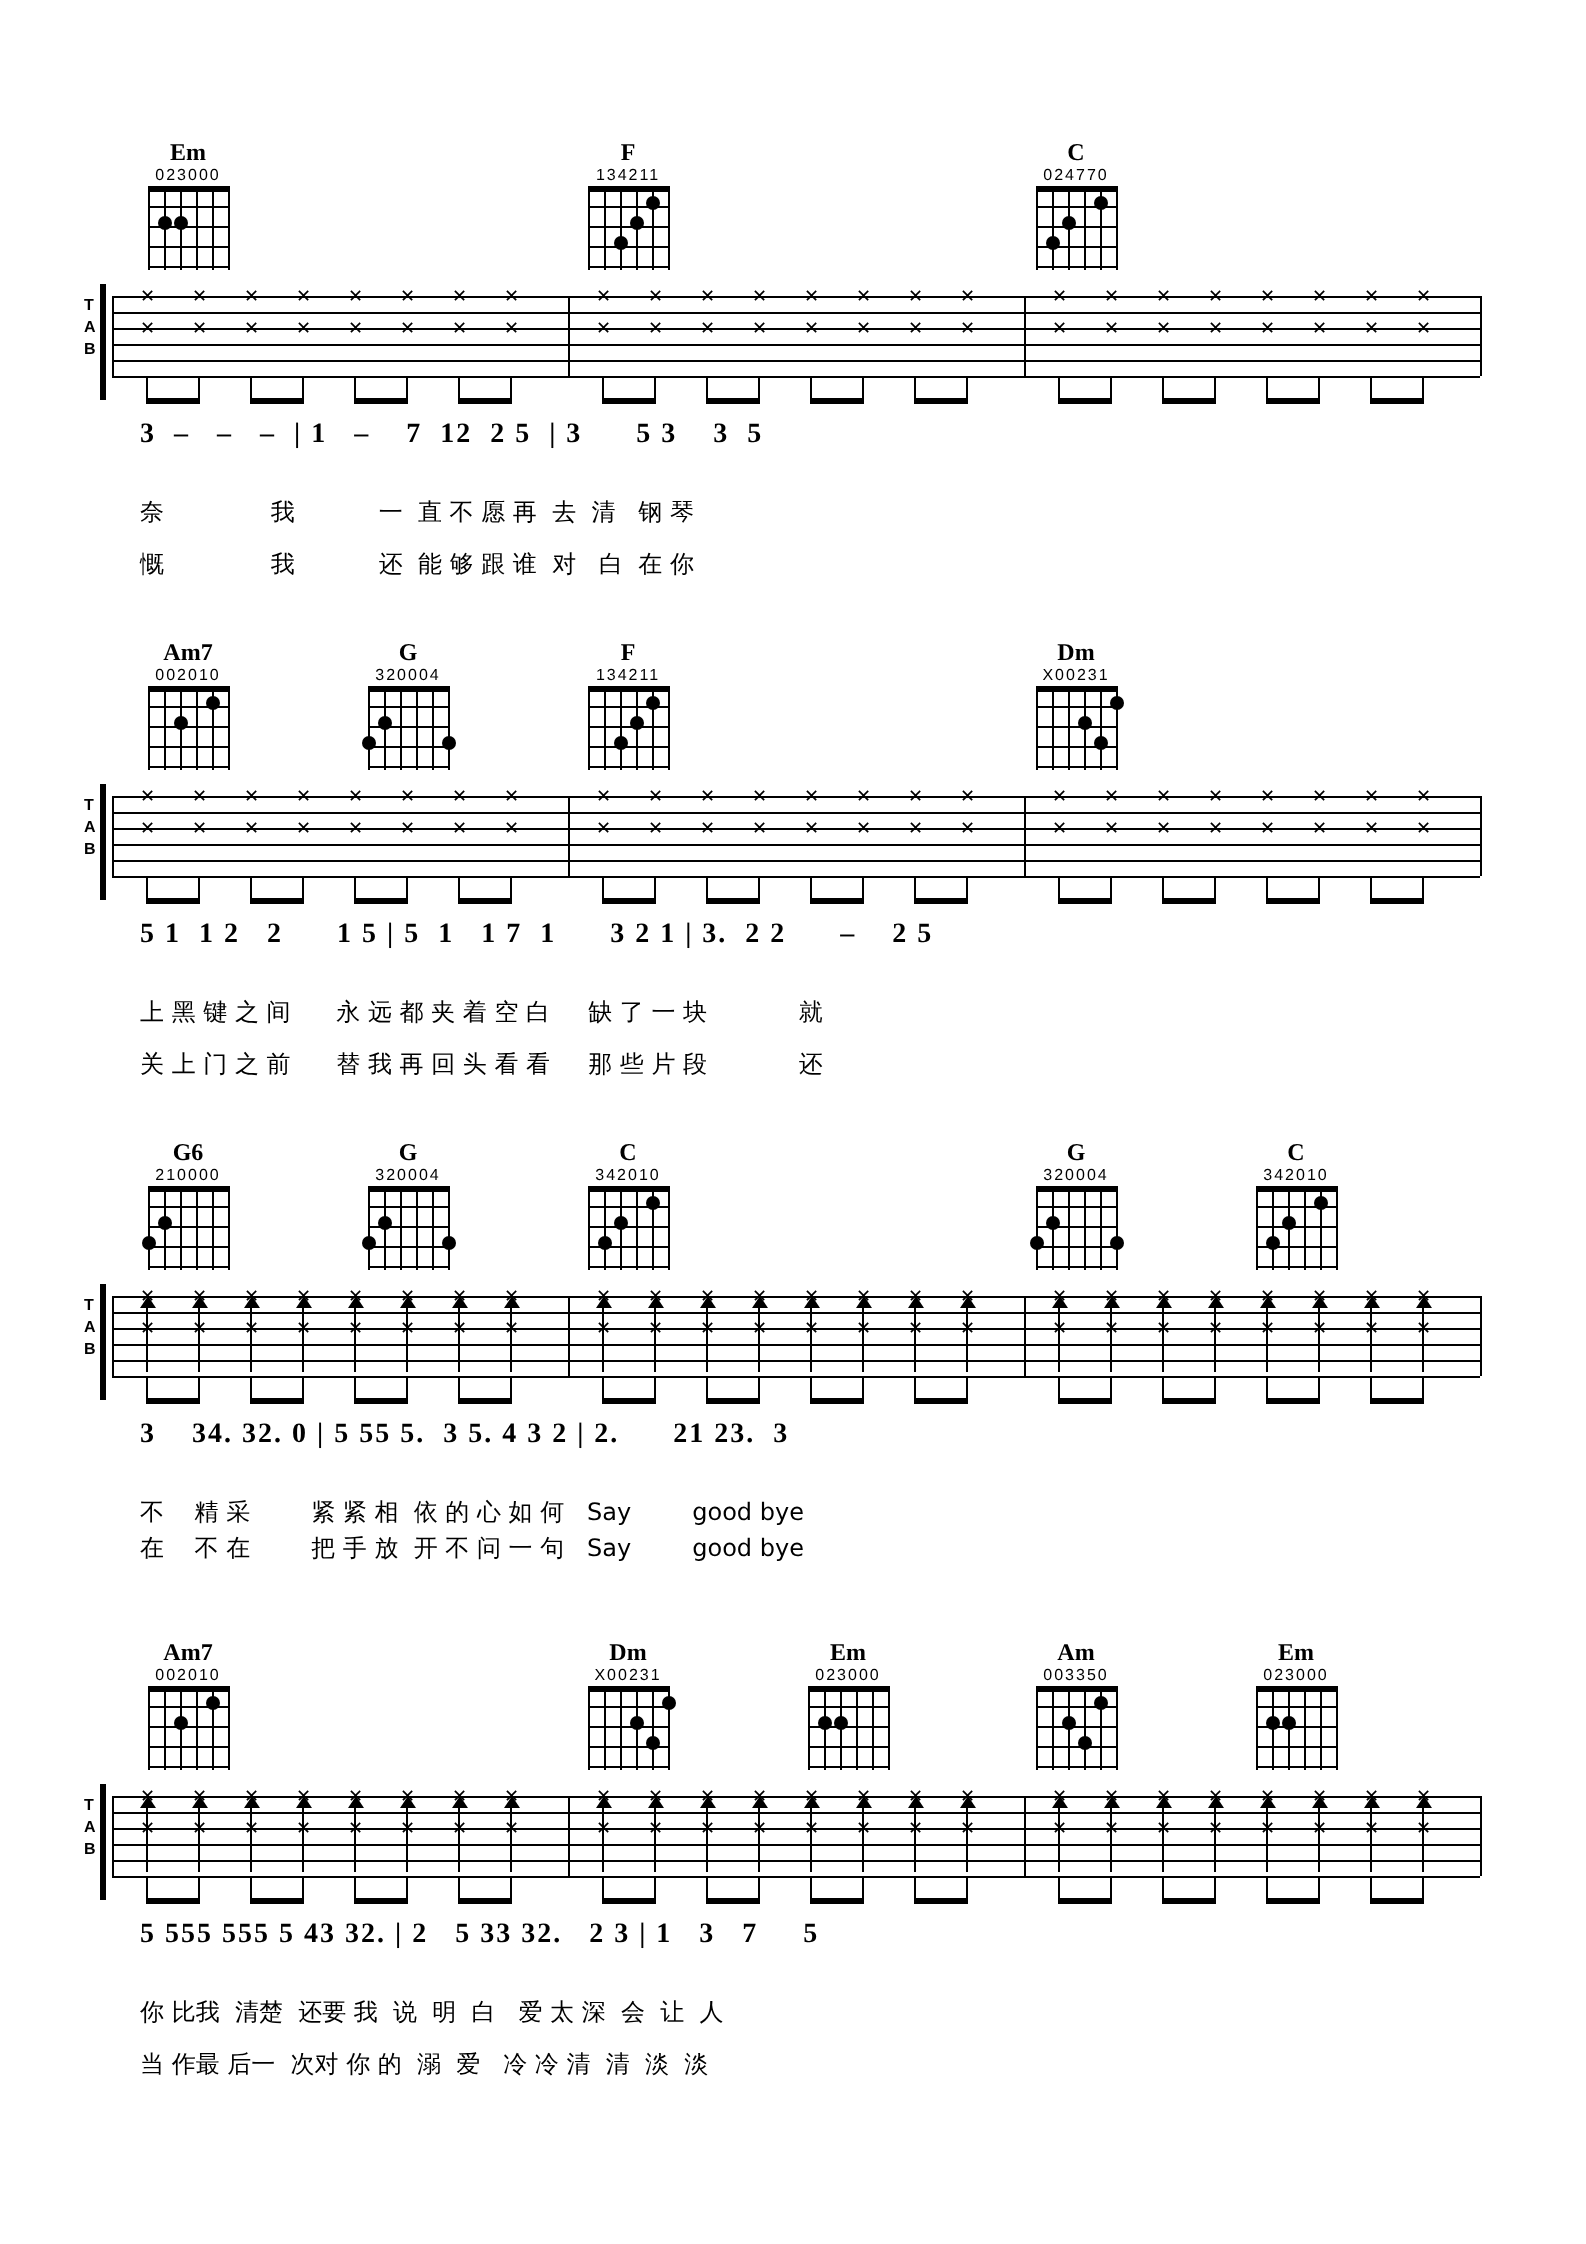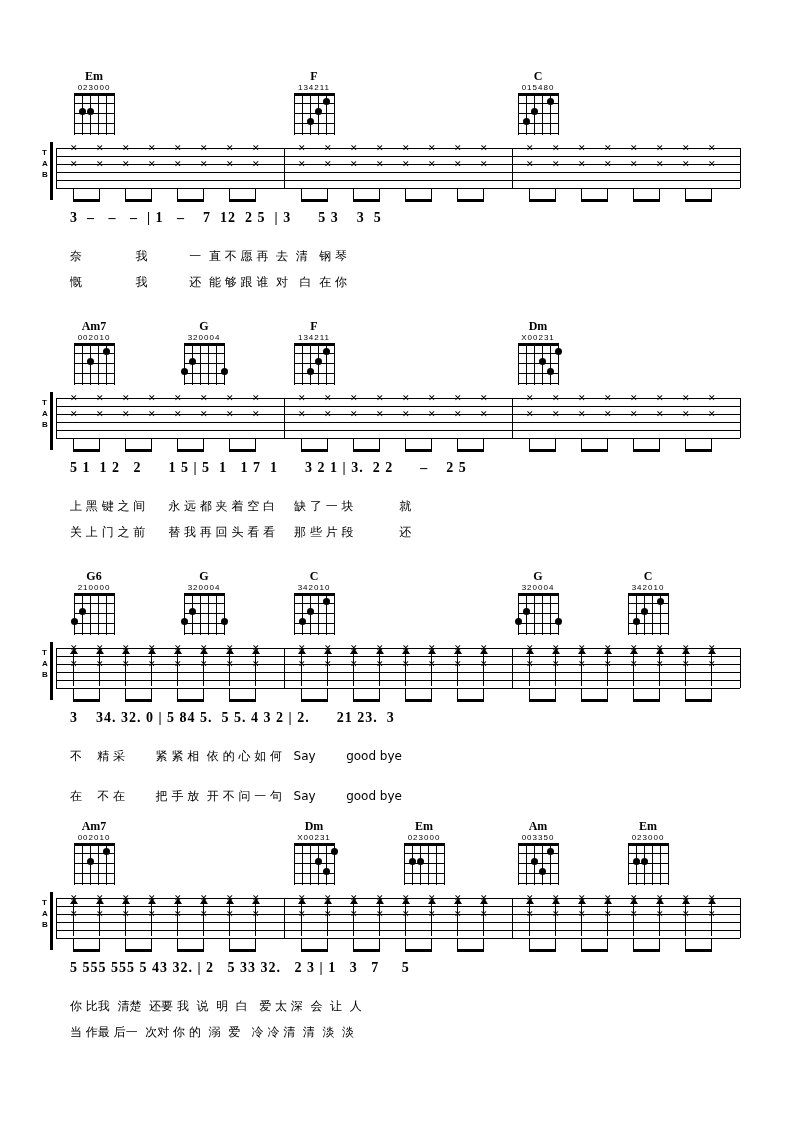--- a/index.html
+++ b/index.html
@@ -79,21 +79,21 @@
             <div class="hline" style="top:20px;"></div>
             <div class="hline" style="top:30px;"></div>
             <div class="hline" style="top:40px;"></div>
             <div class="dot" style="left:13px;top:25px;"></div>
             <div class="dot" style="left:21px;top:15px;"></div>
             <div class="dot" style="left:29px;top:5px;"></div>
           </div>
         </div>
         <div class="chord" style="left:512px;top:0px;">
           <div class="cname">C</div>
-          <div class="cfing">015480</div>
+          <div class="cfing">024770</div>
           <div class="grid">
             <div class="nut"></div>
             <div class="vline" style="left:0px;"></div>
             <div class="vline" style="left:8px;"></div>
             <div class="vline" style="left:16px;"></div>
             <div class="vline" style="left:24px;"></div>
             <div class="vline" style="left:32px;"></div>
             <div class="vline" style="left:40px;"></div>
             <div class="hline" style="top:10px;"></div>
             <div class="hline" style="top:20px;"></div>
@@ -633,23 +633,23 @@
           <div class="arrowhead" style="left:548px;top:0px;border-left:4px solid transparent;border-right:4px solid transparent;border-bottom:6px solid #000;"></div>
           <div class="arrowup" style="left:577px;top:2px;height:36px;"></div>
           <div class="arrowhead" style="left:574px;top:0px;border-left:4px solid transparent;border-right:4px solid transparent;border-bottom:6px solid #000;"></div>
           <div class="arrowup" style="left:603px;top:2px;height:36px;"></div>
           <div class="arrowhead" style="left:600px;top:0px;border-left:4px solid transparent;border-right:4px solid transparent;border-bottom:6px solid #000;"></div>
           <div class="arrowup" style="left:629px;top:2px;height:36px;"></div>
           <div class="arrowhead" style="left:626px;top:0px;border-left:4px solid transparent;border-right:4px solid transparent;border-bottom:6px solid #000;"></div>
           <div class="arrowup" style="left:655px;top:2px;height:36px;"></div>
           <div class="arrowhead" style="left:652px;top:0px;border-left:4px solid transparent;border-right:4px solid transparent;border-bottom:6px solid #000;"></div>
         </div>
-        <div class="numrow" style="left: 70px; top: 140px; white-space: pre; letter-spacing: 1px;">3    34. 32. 0 | 5 84 5.  5 5. 4 3 2 | 2.      21 23.  3</div>
+        <div class="numrow" style="left: 70px; top: 140px; white-space: pre; letter-spacing: 1px;">3    34. 32. 0 | 5 55 5.  3 5. 4 3 2 | 2.      21 23.  3</div>
         <div class="lyric" style="left:70px;top:178px;">不    精 采        紧 紧 相  依 的 心 如 何   Say        good bye</div>
-        <div class="lyric2" style="left:70px;top:218px;">在    不 在        把 手 放  开 不 问 一 句   Say        good bye</div>
+        <div class="lyric2" style="left:70px;top:196px;">在    不 在        把 手 放  开 不 问 一 句   Say        good bye</div>
       </div>
       <div class="system" style="top:820px;">
         <div class="chord" style="left:68px;top:0px;">
           <div class="cname">Am7</div>
           <div class="cfing">002010</div>
           <div class="grid">
             <div class="nut"></div>
             <div class="vline" style="left:0px;"></div>
             <div class="vline" style="left:8px;"></div>
             <div class="vline" style="left:16px;"></div>

